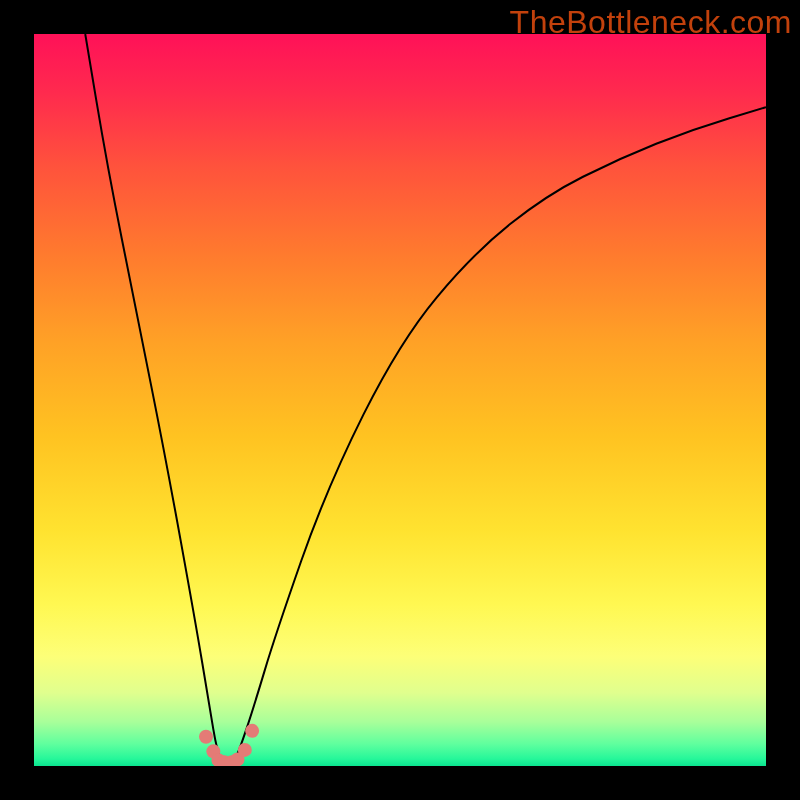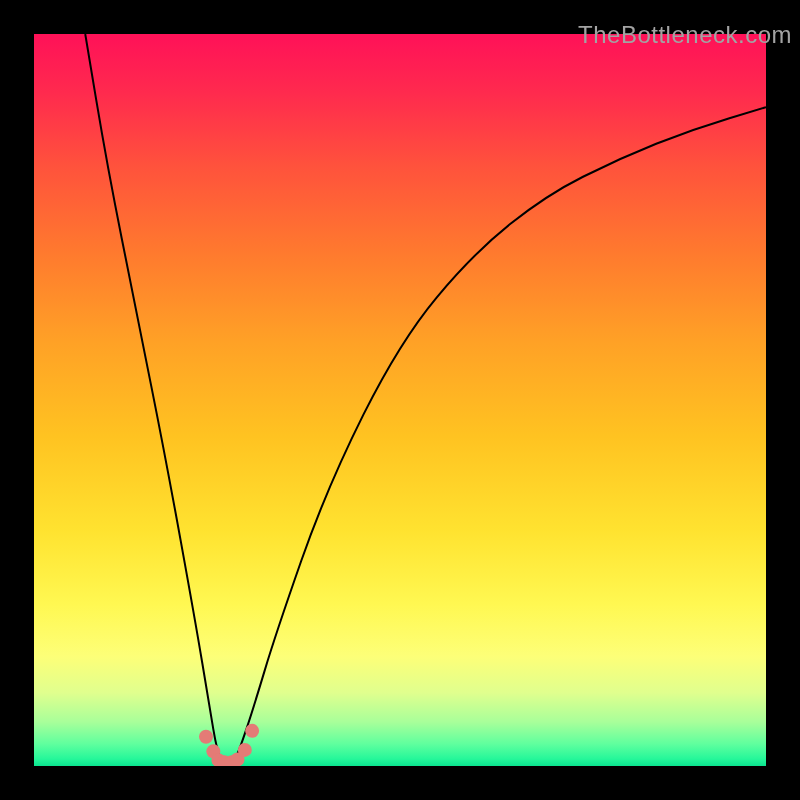--- a/index.html
+++ b/index.html
@@ -13,24 +13,24 @@
   }
   .frame {
     position: absolute;
     top: 0; left: 0;
     width: 800px;
     height: 800px;
     background: #000;
   }
   .watermark {
     position: absolute;
-    top: 21px;
+    top: 4px;
     right: 8px;
-    color: #a3a3a3;
-    font-size: 24px;
+    color: #c2410c;
+    font-size: 32px;
     font-weight: 400;
     letter-spacing: 0.5px;
     z-index: 5;
   }
   .plot-area {
     position: absolute;
     top: 34px;
     left: 34px;
     width: 732px;
     height: 732px;

